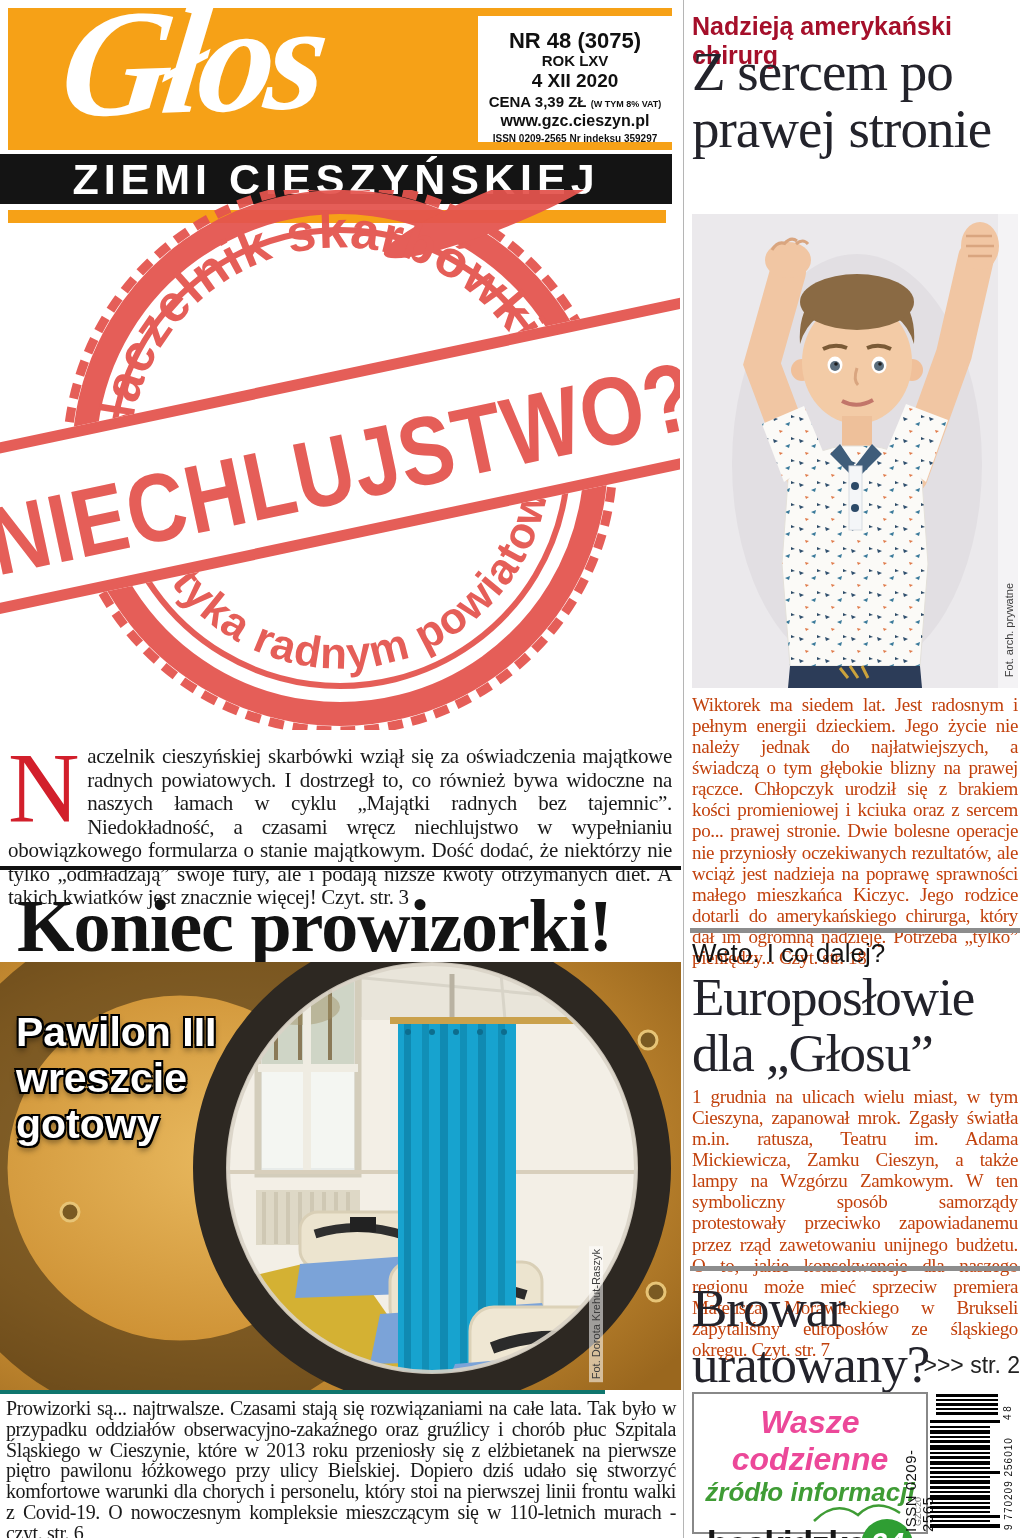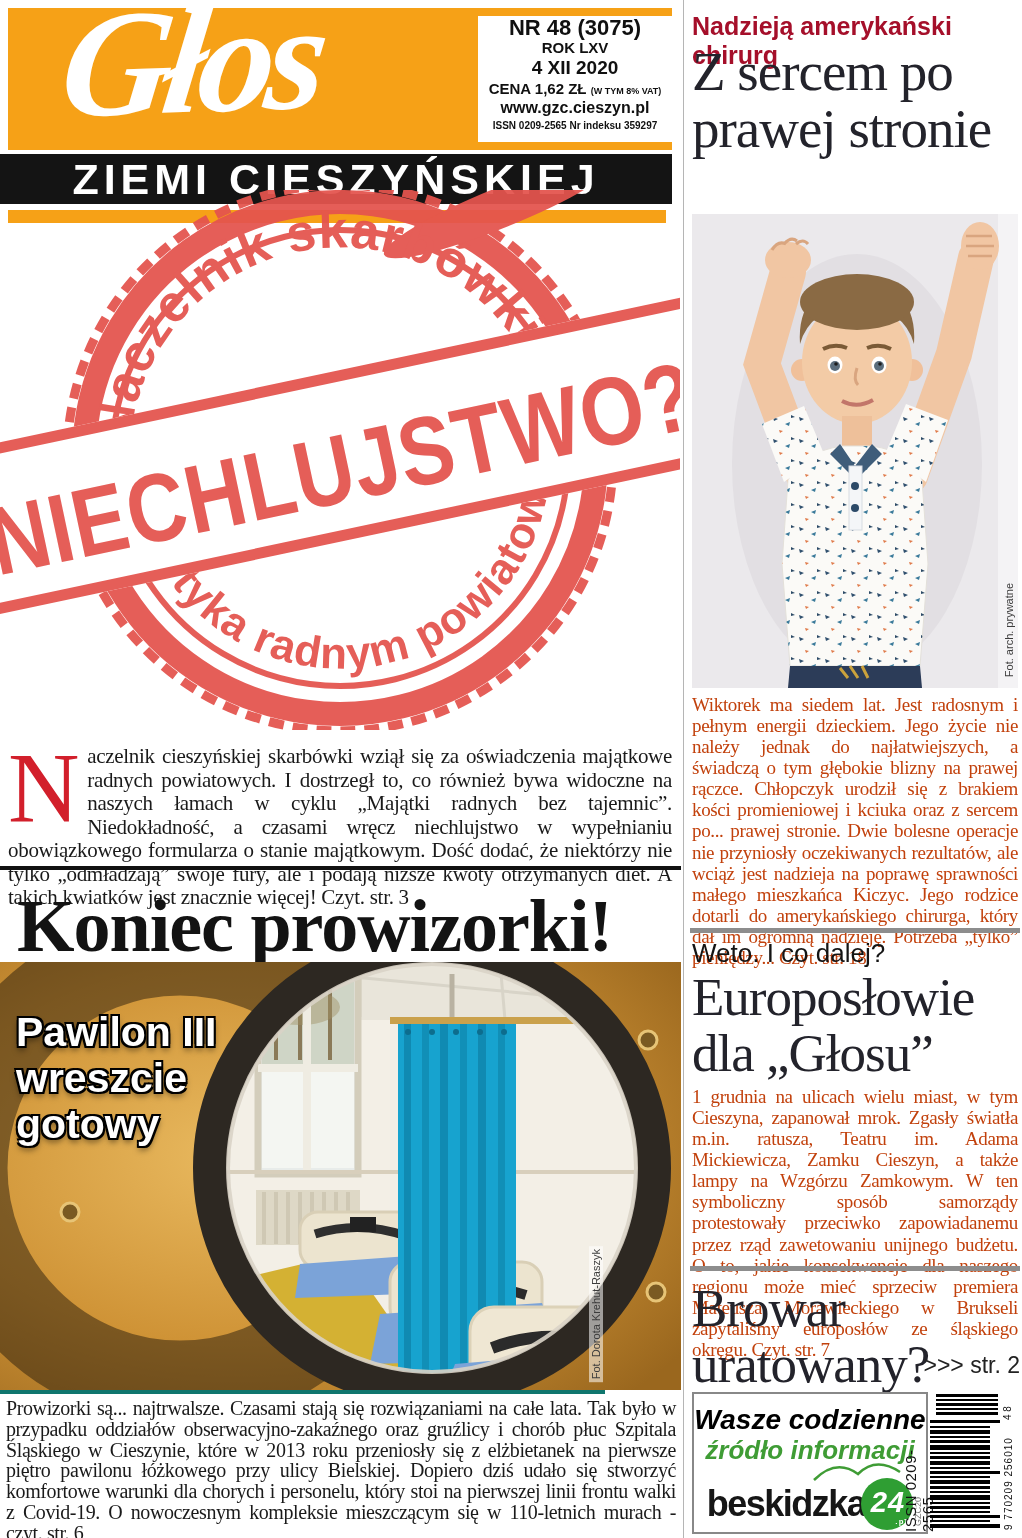--- a/index.html
+++ b/index.html
@@ -6,21 +6,21 @@
   .page{position:relative;width:1022px;height:1538px;background:#fff;overflow:hidden;
         font-family:"Liberation Serif",serif;color:#161616;}
   .abs{position:absolute;}
 
   
   .masthead{left:8px;top:8px;width:664px;height:142px;background:#F6A117;overflow:hidden;z-index:5;}
   .brand{position:absolute;left:56px;top:-34px;font-family:"Liberation Serif",serif;
          font-style:italic;font-weight:bold;font-size:152px;color:#fff;
          transform:skewX(-9deg) rotate(-2deg);letter-spacing:-8px;}
   .issue-box{position:absolute;left:470px;top:8px;width:194px;height:126px;background:#fff;
-             text-align:center;font-family:"Liberation Sans",sans-serif;color:#101010;padding-top:0;box-sizing:border-box;}
+             text-align:center;font-family:"Liberation Sans",sans-serif;color:#101010;padding-top:13px;box-sizing:border-box;}
   .ib1{font-size:22px;font-weight:bold;line-height:1.05;}
   .ib2{font-size:15px;font-weight:bold;line-height:1.2;}
   .ib3{font-size:19px;font-weight:bold;line-height:1.15;}
   .ib4{font-size:15px;font-weight:bold;line-height:1.3;}
   .ib4 .vat{font-size:9px;}
   .ib5{font-size:16px;font-weight:bold;line-height:1.2;}
   .ib6{font-size:10px;font-weight:bold;line-height:1.6;}
   .subtitle-bar{left:0;top:154px;width:672px;height:50px;background:#141414;color:#fff;
                 display:flex;align-items:center;justify-content:center;z-index:4;
                 font-family:"Liberation Sans",sans-serif;font-weight:bold;font-size:43px;letter-spacing:5px;}
@@ -54,21 +54,21 @@
   .body-heart{left:692px;top:694px;width:326px;}
   .rule-gray{left:690px;width:330px;height:5px;background:#8d8d8d;}
   .kicker-black{left:692px;top:938px;width:330px;font-family:"Liberation Sans",sans-serif;font-weight:normal;font-size:26px;color:#141414;}
   .headline-euro{left:692px;top:970px;width:332px;font-size:53px;line-height:1.05;color:#23232b;letter-spacing:-1px;}
   .body-veto{left:692px;top:1086px;width:326px;}
   .headline-browar{left:692px;top:1280px;width:332px;font-size:53px;line-height:1.06;color:#23232b;letter-spacing:-1px;}
   .pageref{left:870px;top:1352px;width:150px;text-align:right;font-family:"Liberation Sans",sans-serif;font-size:23px;color:#222;}
 
   
   .ad-box{left:692px;top:1392px;width:236px;height:142px;border:2px solid #888;background:#fff;text-align:center;box-sizing:border-box;padding-top:10px;}
-  .ad1{font-family:"Liberation Sans",sans-serif;font-style:italic;font-weight:bold;font-size:28px;color:#000000;line-height:1.15;}
+  .ad1{font-family:"Liberation Sans",sans-serif;font-style:italic;font-weight:bold;font-size:32px;color:#ec4899;line-height:1.15;}
   .ad2{font-family:"Liberation Sans",sans-serif;font-style:italic;font-weight:bold;font-size:26px;color:#3F9C35;line-height:1.15;}
   .brandrow{position:relative;margin-top:12px;display:flex;align-items:center;justify-content:center;}
   .bname{font-family:"Liberation Sans",sans-serif;font-weight:bold;font-size:36px;color:#161616;letter-spacing:-1.5px;}
   .badge{position:relative;width:52px;height:52px;margin-left:-4px;border-radius:50%;background:#2f9e33;color:#fff;
          display:flex;align-items:center;justify-content:center;font-family:Liberation Mono, monospace;
          font-weight:bold;font-style:italic;font-size:29px;}
   .badge .pl{position:absolute;right:5px;bottom:4px;font-size:8px;font-style:normal;}
   .mountains{position:absolute;left:118px;top:-22px;}
   .gzc{position:absolute;right:3px;bottom:6px;font-family:"Liberation Sans",sans-serif;font-size:9px;color:#777;}
 
@@ -83,21 +83,21 @@
 <body>
 
 <div class="page">
 
   <div class="abs masthead">
     <div class="brand">Głos</div>
     <div class="issue-box">
       <div class="ib1">NR 48 (3075)</div>
       <div class="ib2">ROK LXV</div>
       <div class="ib3">4 XII 2020</div>
-      <div class="ib4"><span>CENA 1,62 ZŁ</span> <span class="vat">(W TYM 8% VAT)</span></div>
+      <div class="ib4"><span>CENA 3,39 ZŁ</span> <span class="vat">(W TYM 8% VAT)</span></div>
       <div class="ib5">www.gzc.cieszyn.pl</div>
       <div class="ib6">ISSN 0209-2565  Nr indeksu 359297</div>
     </div>
   </div>
   <div class="abs subtitle-bar">
     <span>ZIEMI CIESZYŃSKIEJ</span>
   </div>
   <div class="abs orange-strip"></div>
 
   <svg class="abs stamp" viewBox="0 0 680 540" aria-hidden="true">

